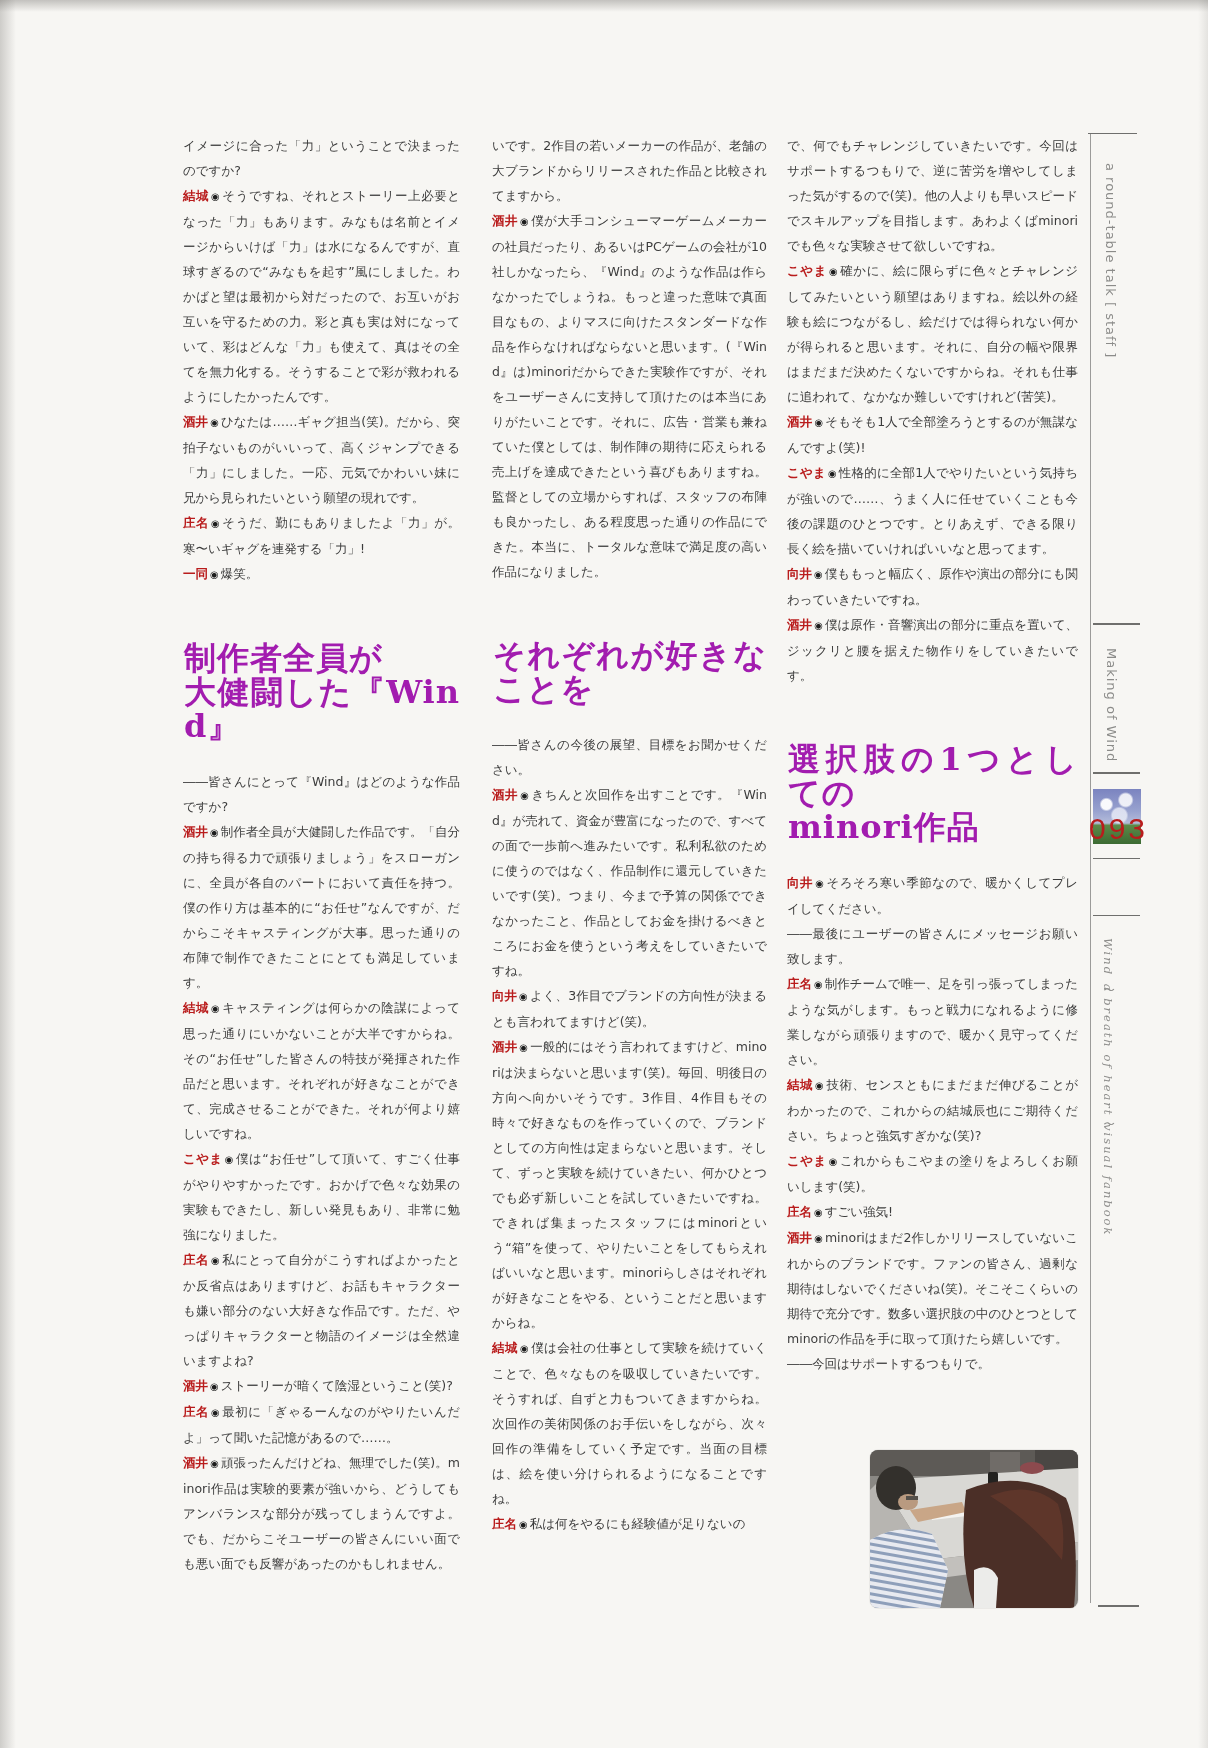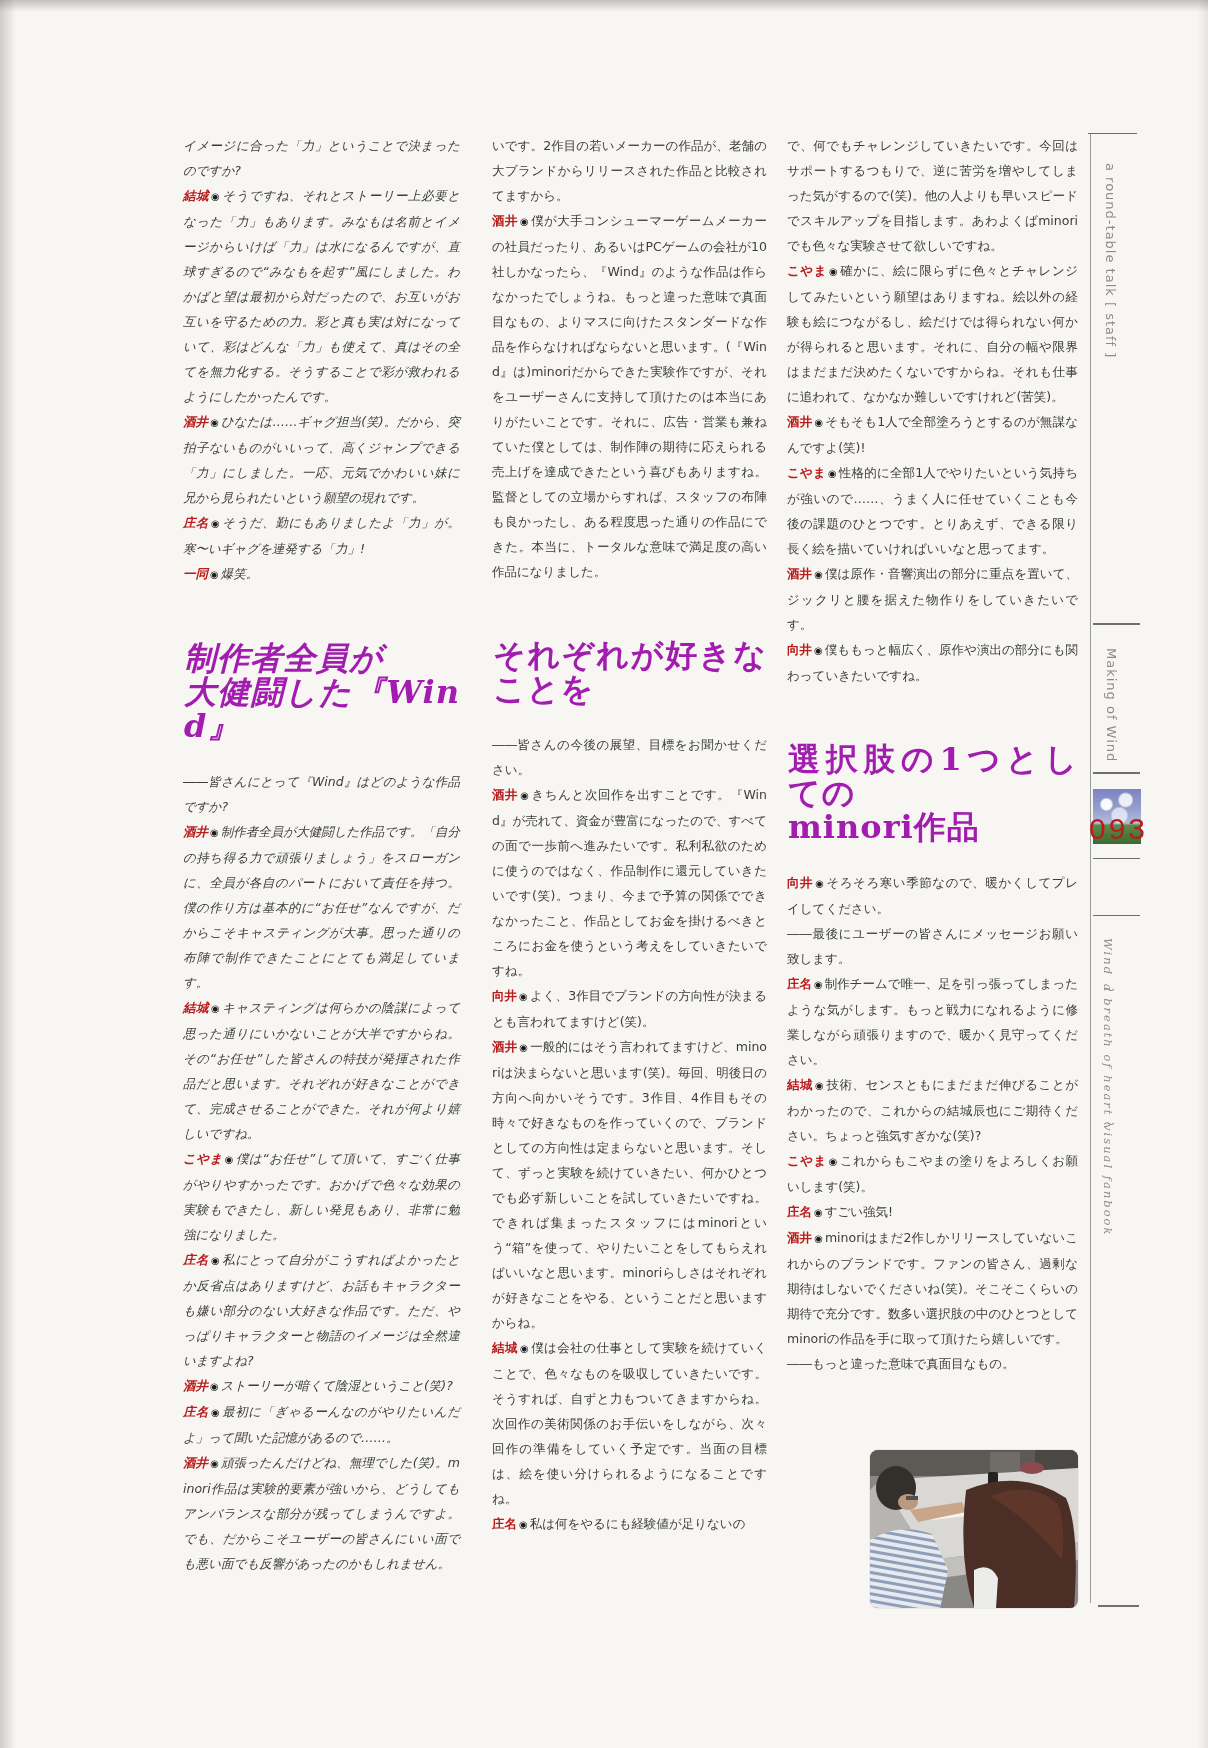--- a/index.html
+++ b/index.html
@@ -52,21 +52,21 @@
     font-size:11.5px;color:#8d8d8b;letter-spacing:2px;white-space:nowrap;
   }
   .photo{
     position:absolute;left:870px;top:1450px;width:208px;height:158px;
     border-radius:8px;overflow:hidden;box-shadow:0 0 0 1px rgba(0,0,0,.05);
   }
 </style>
 </head>
 <body>
 
-<div class="col" style="left:183px;width:277px;font-style:italic;">
+<div class="col" style="left:183px;width:277px;">
     <p>イメージに合った「力」ということで決まったのですか?</p>
     <p><b class="speaker">結城</b><span class="mark">◉</span>そうですね、それとストーリー上必要となった「力」もあります。みなもは名前とイメージからいけば「力」は水になるんですが、直球すぎるので“みなもを起す”風にしました。わかばと望は最初から対だったので、お互いがお互いを守るための力。彩と真も実は対になっていて、彩はどんな「力」も使えて、真はその全てを無力化する。そうすることで彩が救われるようにしたかったんです。</p>
     <p><b class="speaker">酒井</b><span class="mark">◉</span>ひなたは……ギャグ担当(笑)。だから、突拍子ないものがいいって、高くジャンプできる「力」にしました。一応、元気でかわいい妹に兄から見られたいという願望の現れです。</p>
     <p><b class="speaker">庄名</b><span class="mark">◉</span>そうだ、勤にもありましたよ「力」が。寒〜いギャグを連発する「力」!</p>
     <p><b class="speaker">一同</b><span class="mark">◉</span>爆笑。</p>
     <div class="sec-heading">
       <div>制作者全員が</div>
       <div>大健闘した『Wind』</div>
     </div>
     <p>――皆さんにとって『Wind』はどのような作品ですか?</p>
@@ -89,34 +89,34 @@
     <p><b class="speaker">向井</b><span class="mark">◉</span>よく、3作目でブランドの方向性が決まるとも言われてますけど(笑)。</p>
     <p><b class="speaker">酒井</b><span class="mark">◉</span>一般的にはそう言われてますけど、minoriは決まらないと思います(笑)。毎回、明後日の方向へ向かいそうです。3作目、4作目もその時々で好きなものを作っていくので、ブランドとしての方向性は定まらないと思います。そして、ずっと実験を続けていきたい、何かひとつでも必ず新しいことを試していきたいですね。できれば集まったスタッフにはminoriという“箱”を使って、やりたいことをしてもらえればいいなと思います。minoriらしさはそれぞれが好きなことをやる、ということだと思いますからね。</p>
     <p><b class="speaker">結城</b><span class="mark">◉</span>僕は会社の仕事として実験を続けていくことで、色々なものを吸収していきたいです。そうすれば、自ずと力もついてきますからね。次回作の美術関係のお手伝いをしながら、次々回作の準備をしていく予定です。当面の目標は、絵を使い分けられるようになることですね。</p>
     <p><b class="speaker">庄名</b><span class="mark">◉</span>私は何をやるにも経験値が足りないの</p>
   </div>
 <div class="col" style="left:787px;width:291px;">
     <p>で、何でもチャレンジしていきたいです。今回はサポートするつもりで、逆に苦労を増やしてしまった気がするので(笑)。他の人よりも早いスピードでスキルアップを目指します。あわよくばminoriでも色々な実験させて欲しいですね。</p>
     <p><b class="speaker">こやま</b><span class="mark">◉</span>確かに、絵に限らずに色々とチャレンジしてみたいという願望はありますね。絵以外の経験も絵につながるし、絵だけでは得られない何かが得られると思います。それに、自分の幅や限界はまだまだ決めたくないですからね。それも仕事に追われて、なかなか難しいですけれど(苦笑)。</p>
     <p><b class="speaker">酒井</b><span class="mark">◉</span>そもそも1人で全部塗ろうとするのが無謀なんですよ(笑)!</p>
     <p><b class="speaker">こやま</b><span class="mark">◉</span>性格的に全部1人でやりたいという気持ちが強いので……、うまく人に任せていくことも今後の課題のひとつです。とりあえず、できる限り長く絵を描いていければいいなと思ってます。</p>
+    <p><b class="speaker">向井</b><span class="mark">◉</span>僕ももっと幅広く、原作や演出の部分にも関わっていきたいですね。</p>
     <p><b class="speaker">酒井</b><span class="mark">◉</span>僕は原作・音響演出の部分に重点を置いて、ジックリと腰を据えた物作りをしていきたいです。</p>
-    <p><b class="speaker">向井</b><span class="mark">◉</span>僕ももっと幅広く、原作や演出の部分にも関わっていきたいですね。</p>
     <div class="sec-heading">
       <div>選択肢の1つとしての</div>
       <div>minori作品</div>
     </div>
     <p><b class="speaker">向井</b><span class="mark">◉</span>そろそろ寒い季節なので、暖かくしてプレイしてください。</p>
     <p>――最後にユーザーの皆さんにメッセージお願い致します。</p>
     <p><b class="speaker">庄名</b><span class="mark">◉</span>制作チームで唯一、足を引っ張ってしまったような気がします。もっと戦力になれるように修業しながら頑張りますので、暖かく見守ってください。</p>
     <p><b class="speaker">結城</b><span class="mark">◉</span>技術、センスともにまだまだ伸びることがわかったので、これからの結城辰也にご期待ください。ちょっと強気すぎかな(笑)?</p>
     <p><b class="speaker">こやま</b><span class="mark">◉</span>これからもこやまの塗りをよろしくお願いします(笑)。</p>
     <p><b class="speaker">庄名</b><span class="mark">◉</span>すごい強気!</p>
     <p><b class="speaker">酒井</b><span class="mark">◉</span>minoriはまだ2作しかリリースしていないこれからのブランドです。ファンの皆さん、過剰な期待はしないでくださいね(笑)。そこそこくらいの期待で充分です。数多い選択肢の中のひとつとしてminoriの作品を手に取って頂けたら嬉しいです。</p>
-    <p>――もっと違った意味で真面目なもの。</p>
+    <p>――今回はサポートするつもりで。</p>
   </div>
 
 <div class="rule-v"></div>
 <div class="tick" style="left:1088px;top:133px;width:49px;"></div>
 <div class="vlabel" style="left:1103px;top:163px;">a round-table talk [ staff ]</div>
 <div class="tick" style="left:1093px;top:623px;width:47px;height:2px;"></div>
 <div class="vlabel" style="left:1104px;top:648px;">Making of Wind</div>
 <div class="tick" style="left:1093px;top:772px;width:47px;height:2px;"></div>
 <div class="thumb"></div>
 <div class="tick" style="left:1093px;top:858px;width:47px;"></div>

